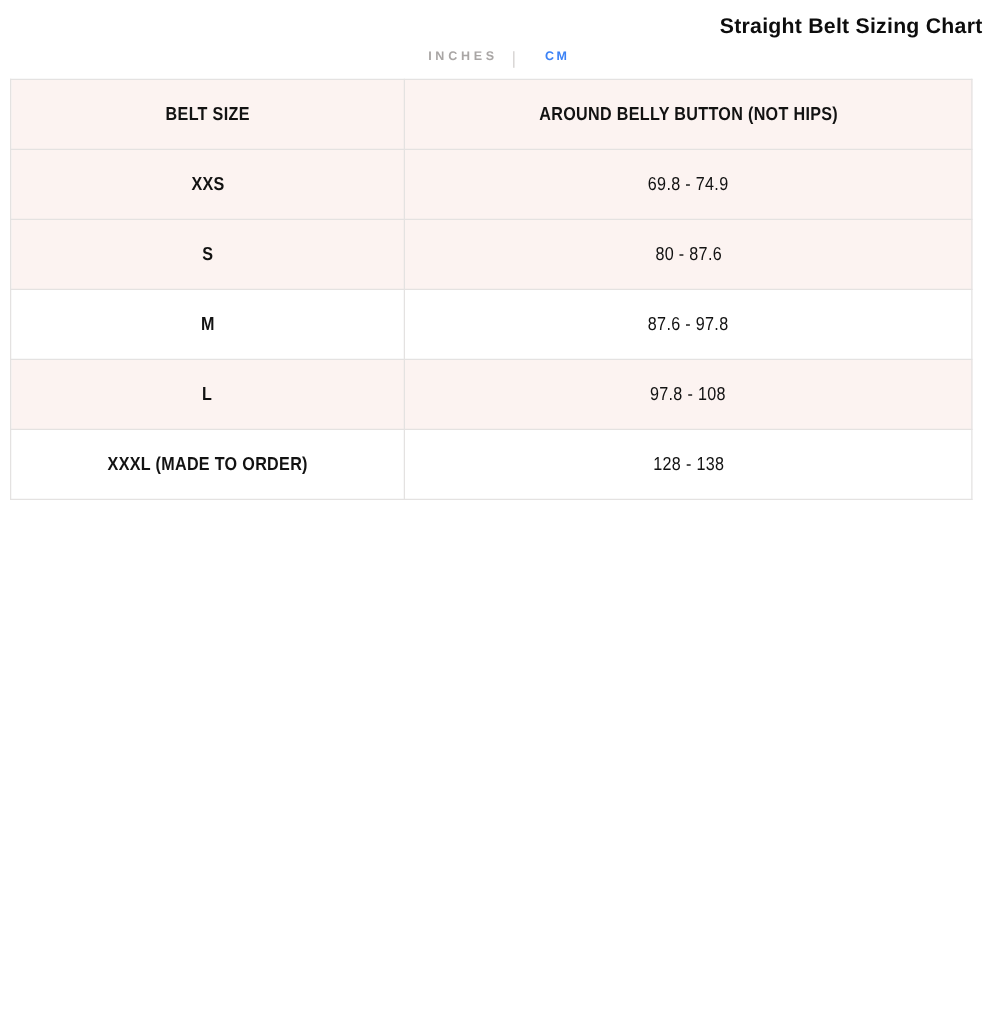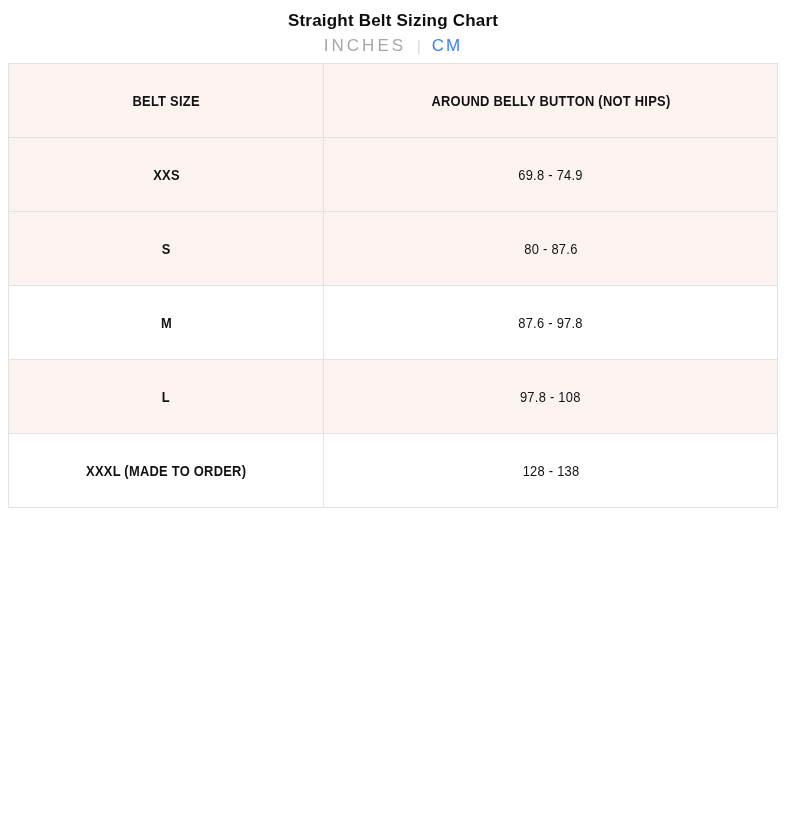--- a/index.html
+++ b/index.html
@@ -6,41 +6,42 @@
   html, body {
     margin: 0;
     padding: 0;
     width: 786px;
     height: 819px;
     background: #ffffff;
     font-family: "Liberation Sans", sans-serif;
     color: #111111;
   }
   .page-title {
-    text-align: center;
+    text-align: right;
     font-size: 17px;
     font-weight: 700;
     letter-spacing: 0.2px;
     padding-top: 11px;
     line-height: 20px;
     color: #0d0d0d;
   }
   .unit-tabs {
     display: flex;
     justify-content: center;
     align-items: center;
     gap: 11px;
     margin-top: 7px;
     height: 16px;
   }
   .tab {
-    font-size: 17px;
-    font-weight: 400;
+    font-size: 10px;
+    font-weight: 700;
     cursor: pointer;
     line-height: 16px;
+    margin-left: 12px;
   }
   .tab-inches {
     color: #a9a6a5;
     letter-spacing: 3px;
   }
   .tab-cm {
     color: #3b82f6;
     letter-spacing: 2px;
   }
   .tab-sep {
@@ -53,21 +54,21 @@
     table-layout: fixed;
     width: 770px;
     margin: 9px 8px 0 8px;
   }
   .sizing-table col.c-size { width: 41%; }
   .sizing-table col.c-range { width: 59%; }
   .sizing-table th, .sizing-table td {
     border: 1px solid #e4e2e1;
     text-align: center;
     vertical-align: middle;
-    height: 74px;
+    height: 56px;
     padding: 0;
     background: #ffffff;
   }
   .sizing-table th, .sizing-table td.pink { background: #fcf3f1; }
   .cell-text {
     display: inline-block;
     transform: scaleX(0.86);
     transform-origin: center;
     font-size: 15px;
     white-space: nowrap;

